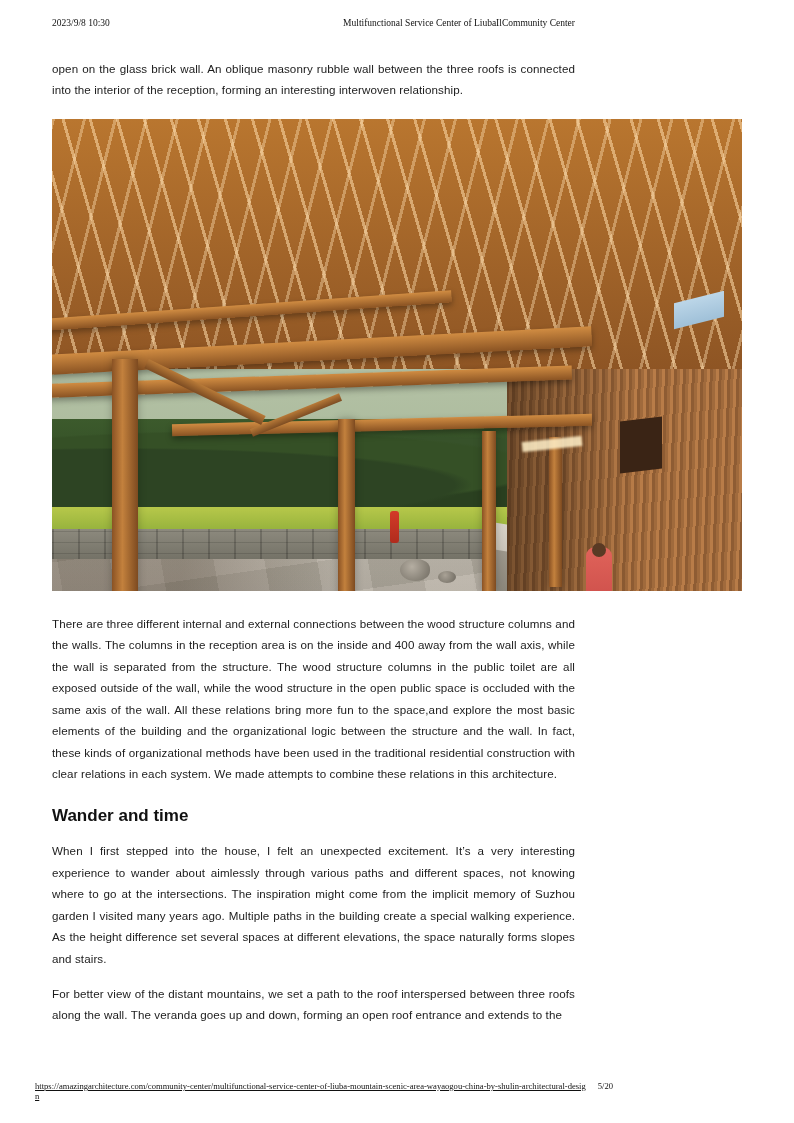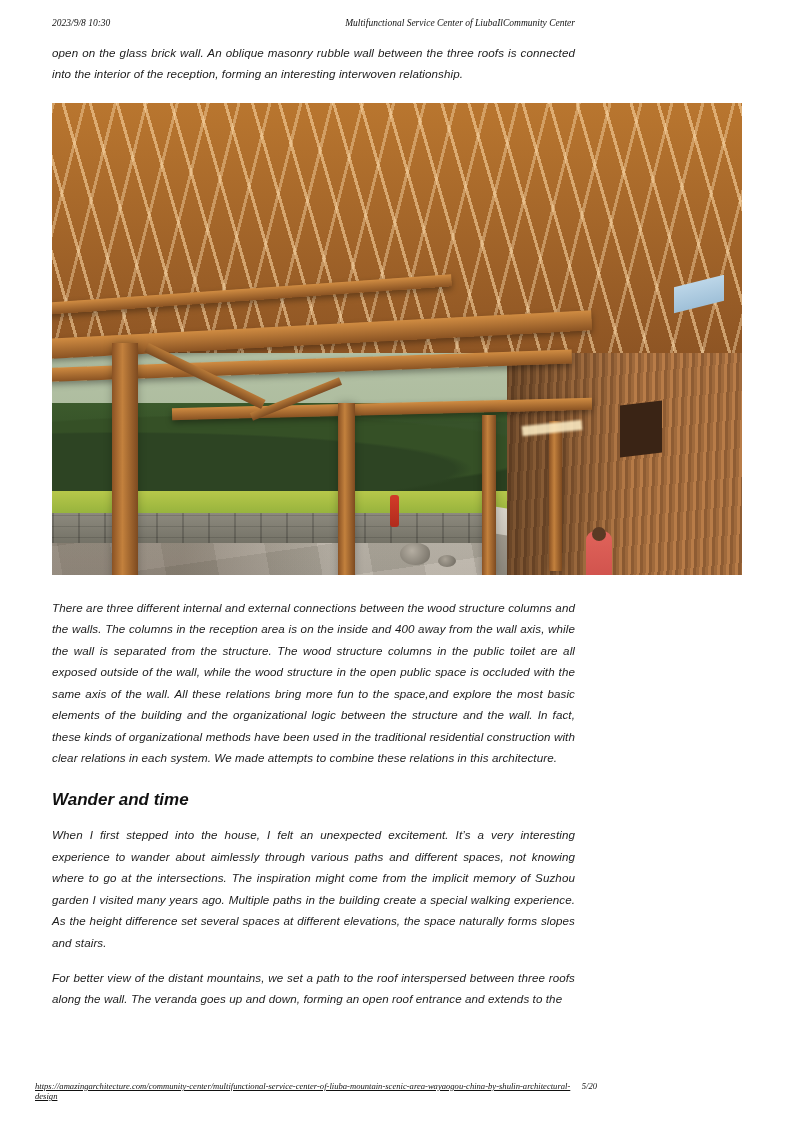--- a/index.html
+++ b/index.html
@@ -14,21 +14,20 @@
     color: #1a1a1a;
     position: relative;
     overflow: hidden;
   }
   .page {
     width: 647px;
     height: 1123px;
     box-sizing: border-box;
     padding: 18px 72px 0 52px;
     position: relative;
-    font-style: italic;
   }
   
   .page-header {
     display: flex;
     align-items: baseline;
     justify-content: flex-start;
     font-family: "Liberation Serif", serif;
     font-size: 9.5px;
     color: #111;
     height: 14px;
@@ -44,21 +43,21 @@
     position: absolute;
     left: 0;
     right: 0;
     text-align: right;
     top: 0;
     font-size: 9.5px;
     white-space: nowrap;
   }
   
   .content {
-    margin-top: 10px;
+    margin-top: 26px;
   }
   p.body {
     font-size: 11.6px;
     line-height: 1.85;
     text-align: justify;
     text-justify: inter-word;
     margin: 0 0 14px 0;
     color: #1b1b1b;
     letter-spacing: 0.1px;
   }
@@ -304,21 +303,21 @@
     top: 178px;
     width: 50px;
     height: 26px;
     background: linear-gradient(#bcd6e8, #9fc0d8);
     transform: skewY(-14deg);
   }
   
   .page-footer {
     position: absolute;
     left: 35px;
-    right: 50px;
+    right: 34px;
     bottom: 22px;
     display: flex;
     align-items: baseline;
     font-family: "Liberation Serif", serif;
     font-size: 8.6px;
     color: #111;
   }
   .footer-url {
     text-decoration: underline;
     word-break: break-all;

